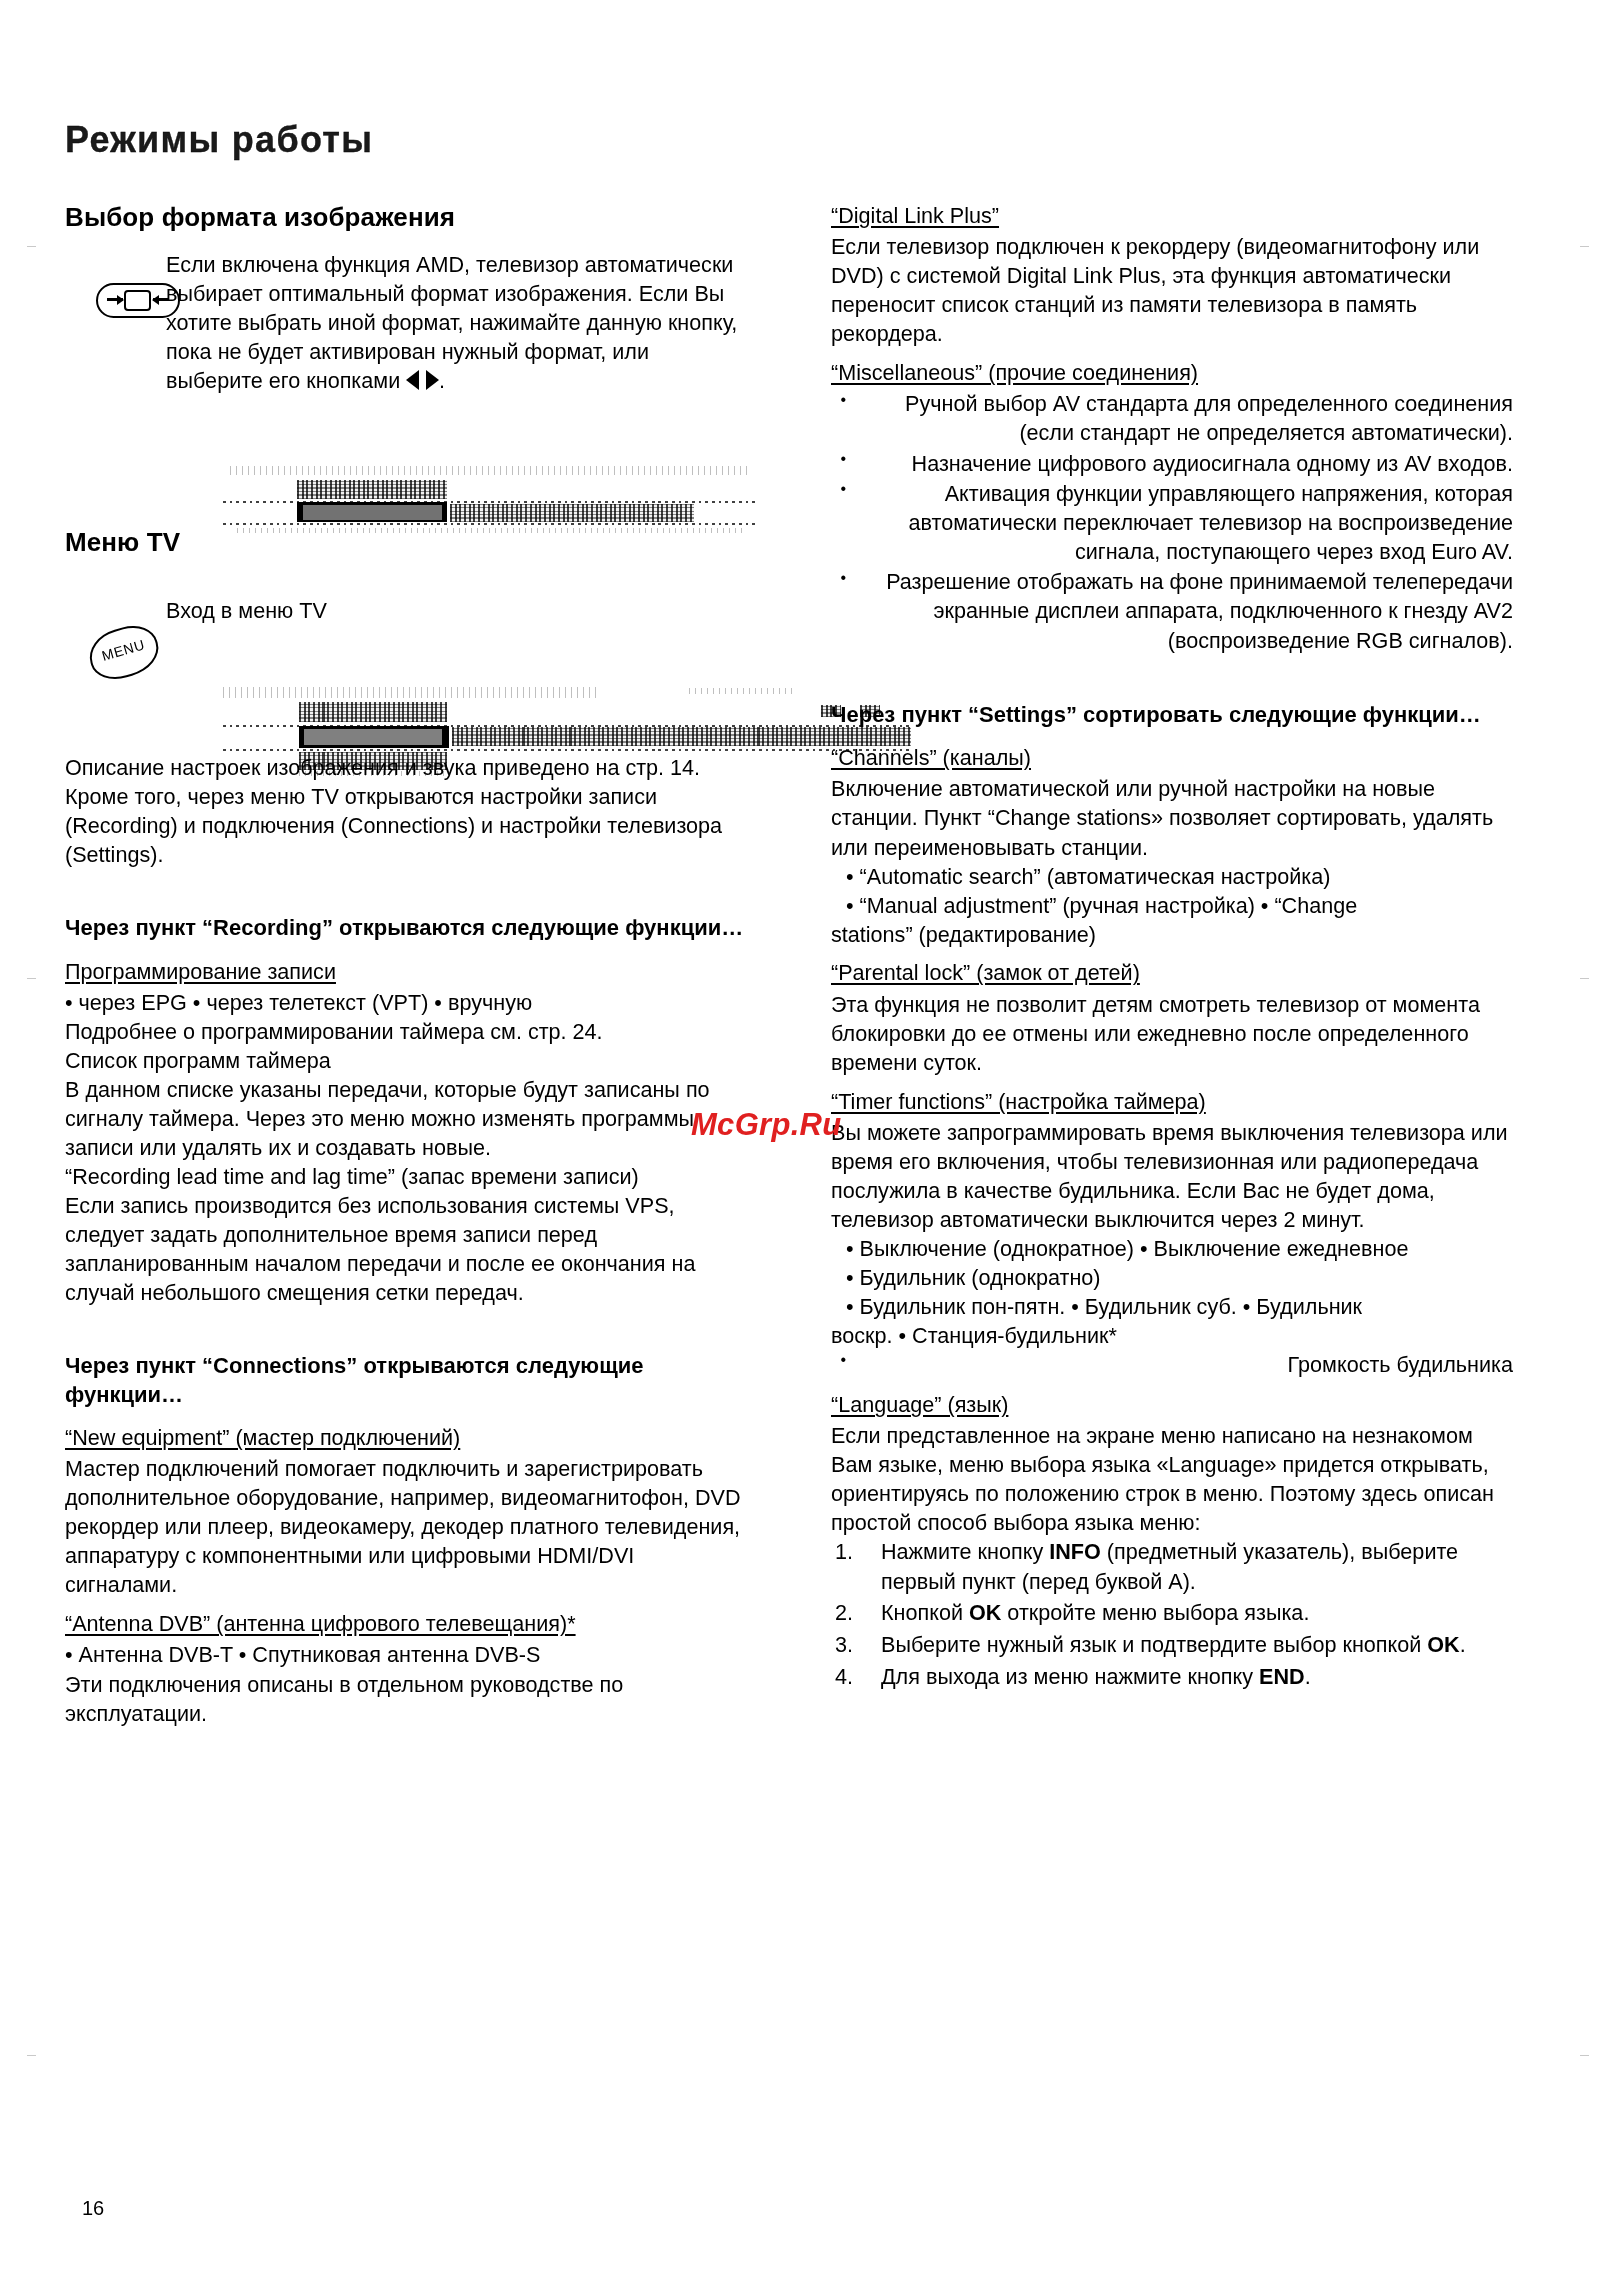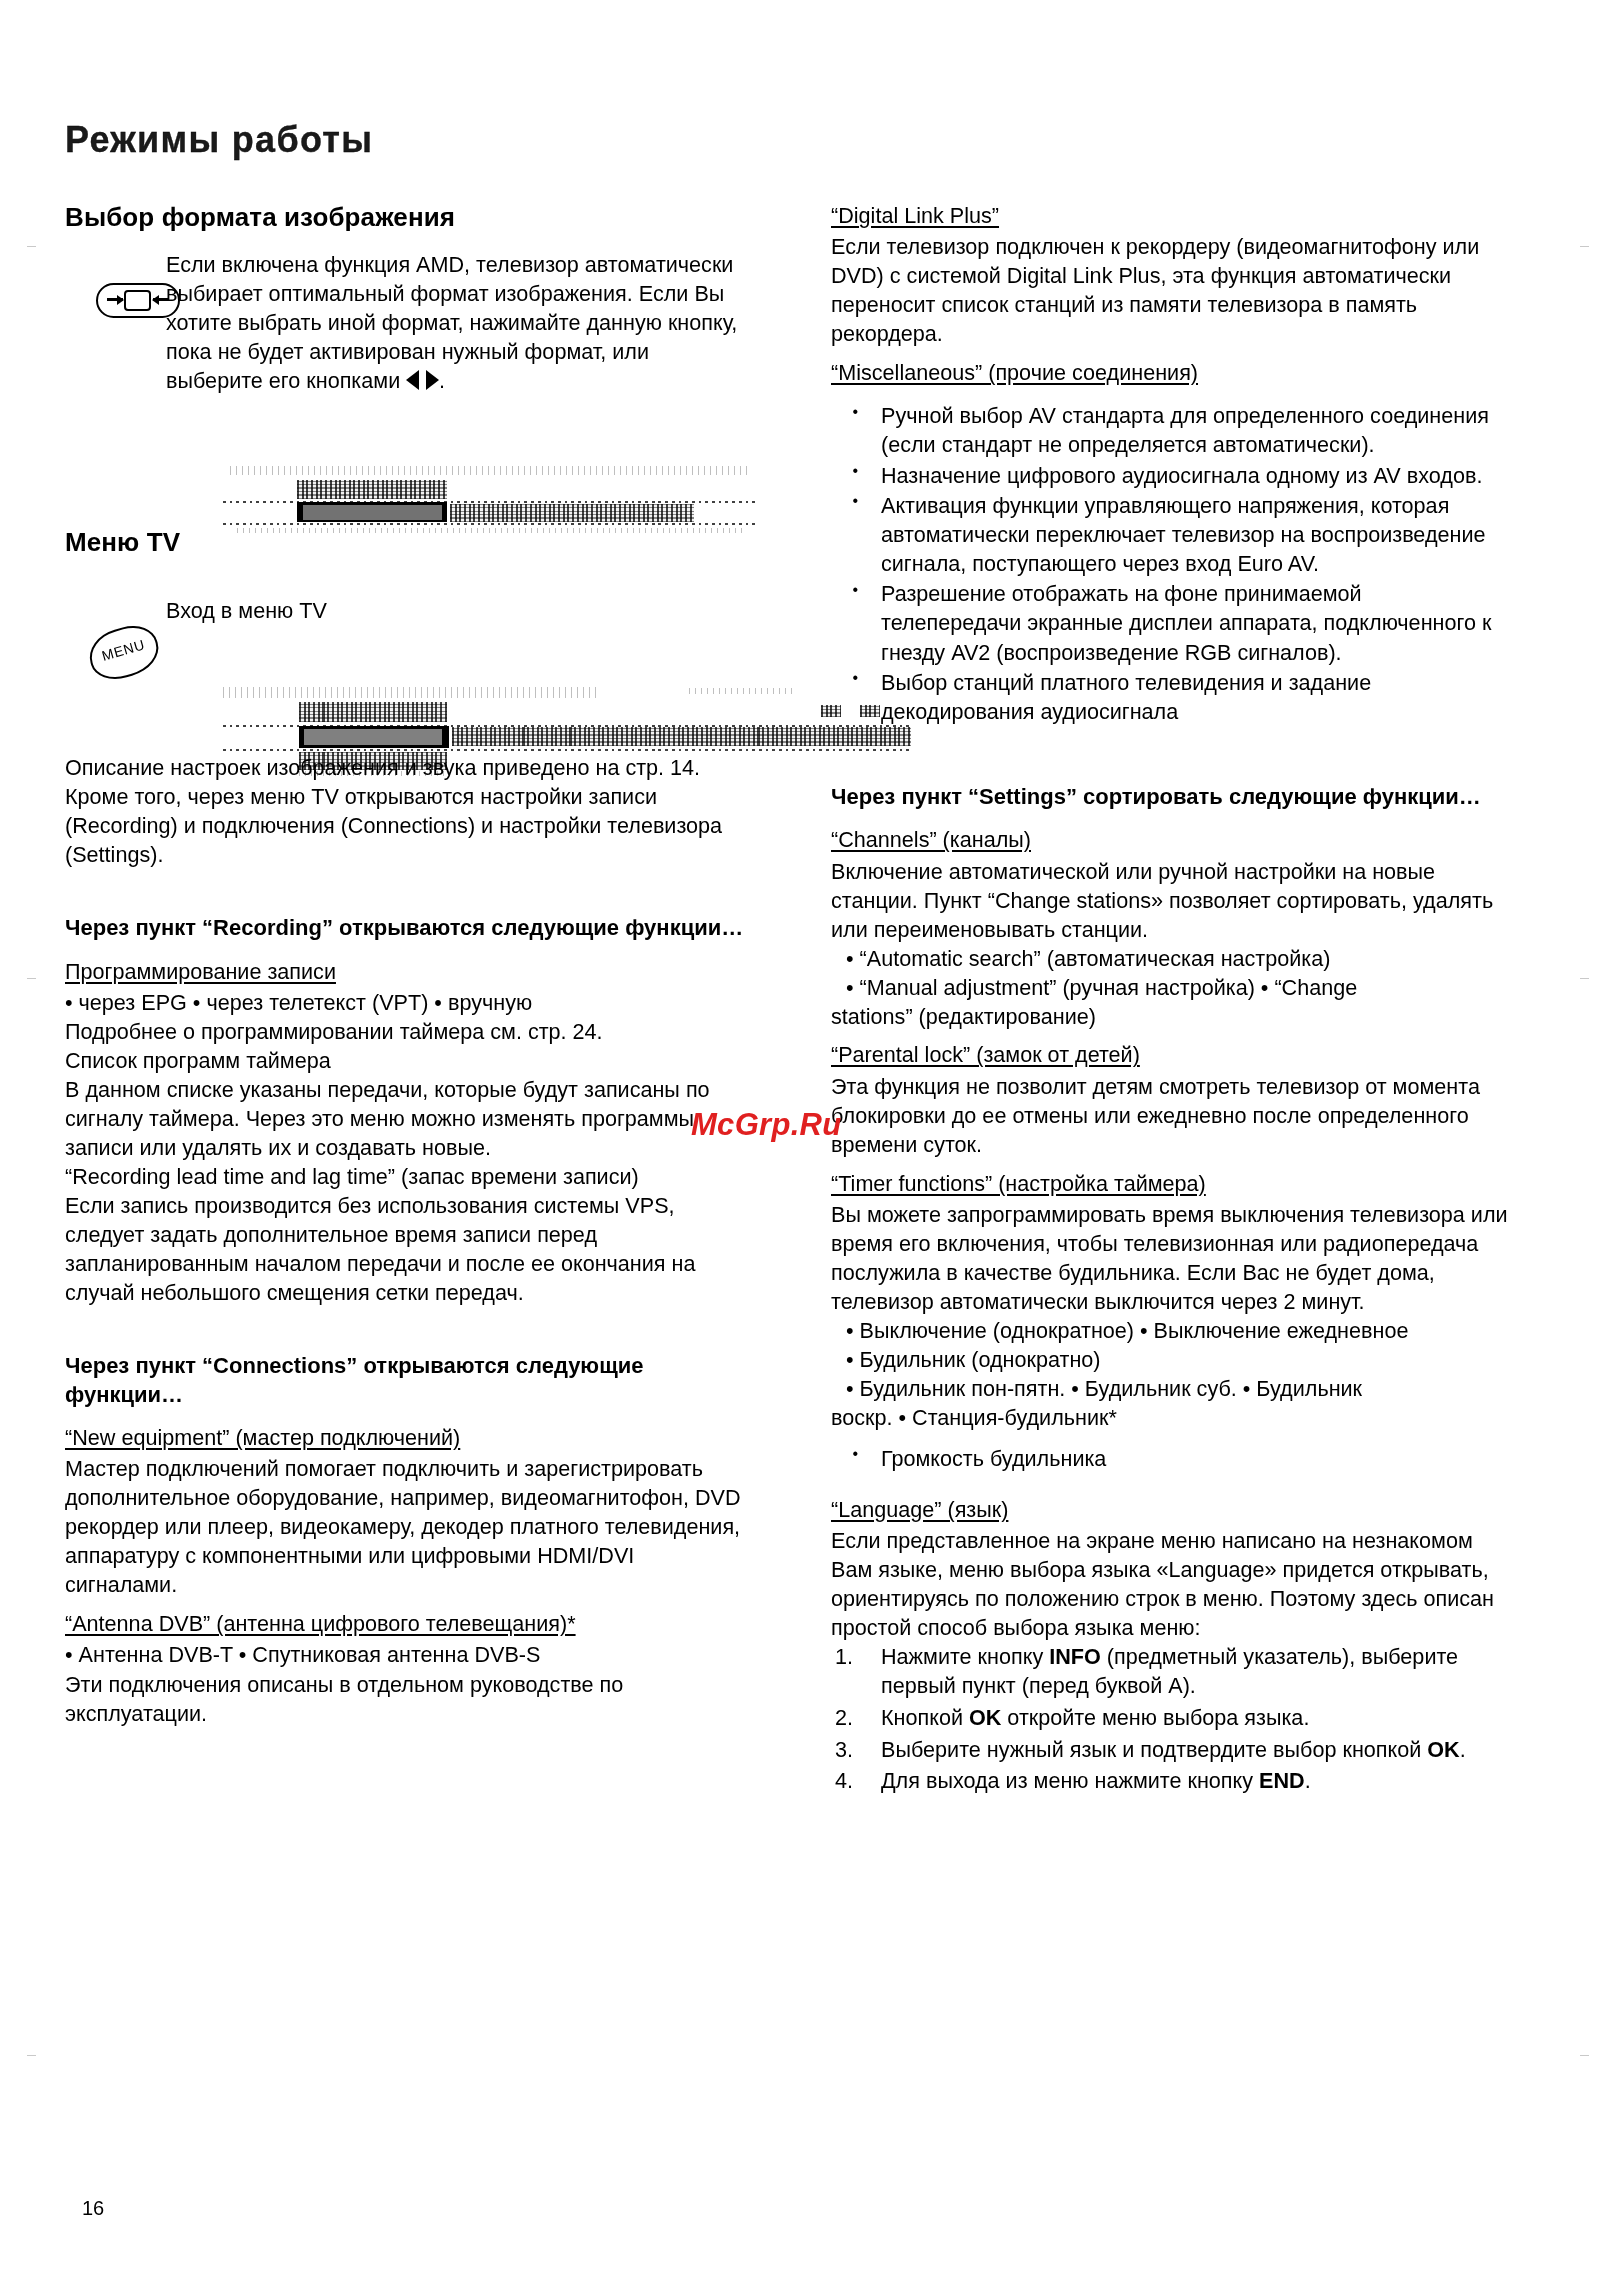--- a/index.html
+++ b/index.html
@@ -87,22 +87,23 @@
   
   .bullet-line {
     font-size: 21.6px;
     line-height: 1.345;
     margin: 0;
   }
 
   
   ul.hang {
     list-style: none;
-    margin: 12px;
+    margin: 0;
     padding: 0;
+    text-align: right;
   }
   ul.hang > li {
     position: relative;
     padding-left: 38px;
     font-size: 21.6px;
     line-height: 1.345;
     margin-bottom: 1.3px;
   }
   ul.hang > li::before {
     content: "\2022";
@@ -339,21 +340,20 @@
     <p class="body">Если телевизор подключен к рекордеру (видеомагнитофону или DVD) с системой Digital Link Plus, эта функция автоматически переносит список станций из памяти телевизора в память рекордера.</p>
 
     <div class="gap-s"></div>
 
     <div><span class="u-head">“Miscellaneous” (прочие соединения)</span></div>
     <ul class="hang">
       <li>Ручной выбор AV стандарта для определенного соединения (если стандарт не определяется автоматически).</li>
       <li>Назначение цифрового аудиосигнала одному из AV входов.</li>
       <li>Активация функции управляющего напряжения, которая автоматически переключает телевизор на воспроизведение сигнала, поступающего через вход Euro AV.</li>
       <li>Разрешение отображать на фоне принимаемой телепередачи экранные дисплеи аппарата, подключенного к гнезду AV2 (воспроизведение RGB сигналов).</li>
-      <li>Выбор станций платного телевидения и задание декодирования аудиосигнала</li>
     </ul>
 
     <div class="gap-xl"></div>
 
     <h3 class="bold-head">Через пункт “Settings” сортировать следующие функции…</h3>
     <div class="gap-s"></div>
 
     <div><span class="u-head">“Channels” (каналы)</span></div>
     <p class="body">Включение автоматической или ручной настройки на новые станции. Пункт “Change stations» позволяет сортировать, удалять или переименовывать станции.</p>
     <p class="bullet-line" style="padding-left:15px">• “Automatic search” (автоматическая настройка)</p>

